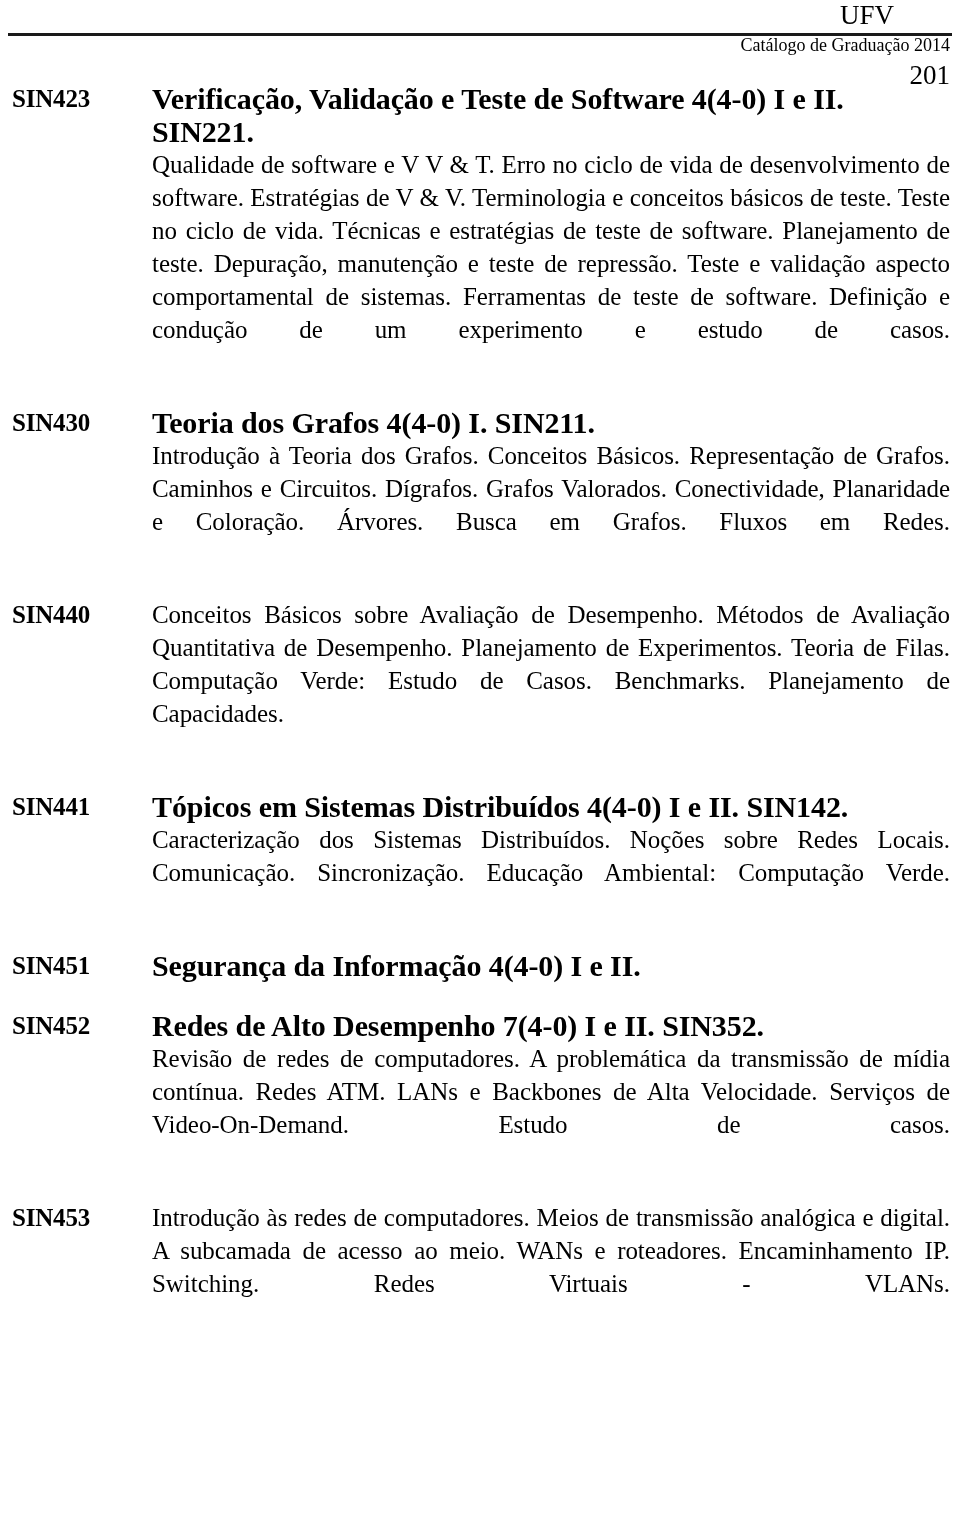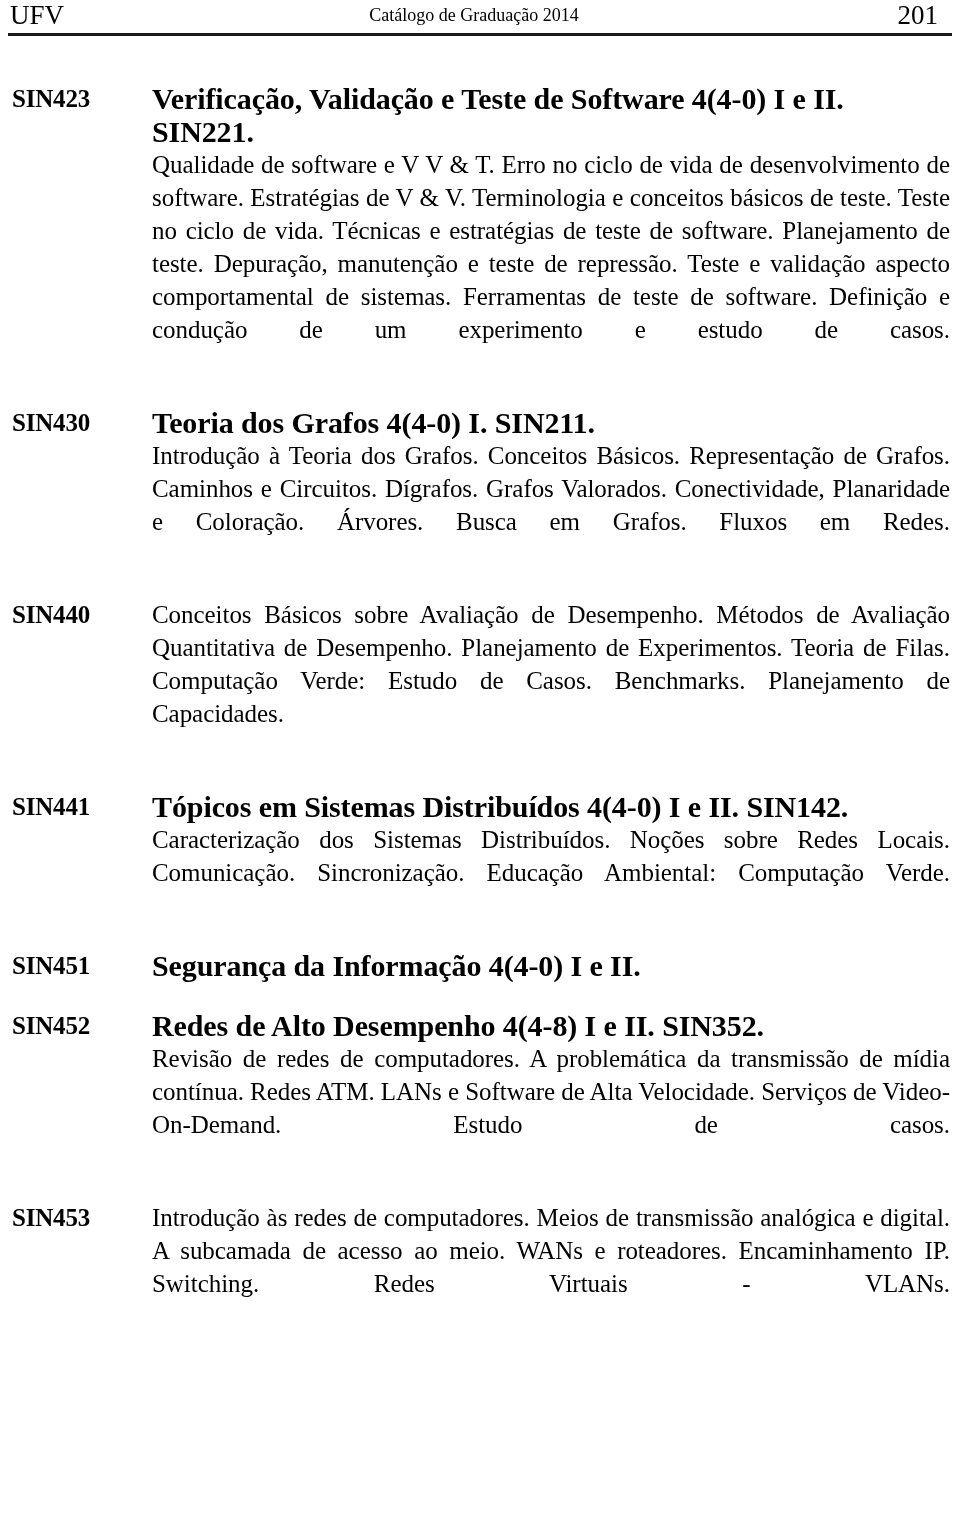--- a/index.html
+++ b/index.html
@@ -19,25 +19,26 @@
     position: relative;
     width: 960px;
     height: 1524px;
     box-sizing: border-box;
   }
 
   
   .page-header {
     position: absolute;
     left: 10px;
-    right: 22px;
+    right: 10px;
     top: 0px;
     height: 34px;
     display: flex;
-    align-items: flex-start;
+    align-items: flex-end;
+    flex-direction: column;
   }
   .hdr-left {
     font-size: 27px;
     line-height: 30px;
     white-space: nowrap;
   }
   .hdr-center {
     flex: 1 1 auto;
     text-align: center;
     font-size: 18px;
@@ -168,22 +169,22 @@
     <div class="course">
       <div class="course-code">SIN451</div>
       <div class="course-body">
         <p class="course-title">Segurança da Informação 4(4-0) I e II.</p>
       </div>
     </div>
 
     <div class="course">
       <div class="course-code">SIN452</div>
       <div class="course-body">
-        <p class="course-title">Redes de Alto Desempenho 4(4-8) I e II. SIN352.</p>
-        <p class="course-desc">Revisão de redes de computadores. A problemática da transmissão de mídia contínua. Redes ATM. LANs e Software de Alta Velocidade. Serviços de Video-On-Demand. Estudo de casos.</p>
+        <p class="course-title">Redes de Alto Desempenho 7(4-0) I e II. SIN352.</p>
+        <p class="course-desc">Revisão de redes de computadores. A problemática da transmissão de mídia contínua. Redes ATM. LANs e Backbones de Alta Velocidade. Serviços de Video-On-Demand. Estudo de casos.</p>
       </div>
     </div>
 
     <div class="course">
       <div class="course-code">SIN453</div>
       <div class="course-body">
         <p class="course-desc">Introdução às redes de computadores. Meios de transmissão analógica e digital. A subcamada de acesso ao meio. WANs e roteadores. Encaminhamento IP. Switching. Redes Virtuais - VLANs.</p>
       </div>
     </div>
 

